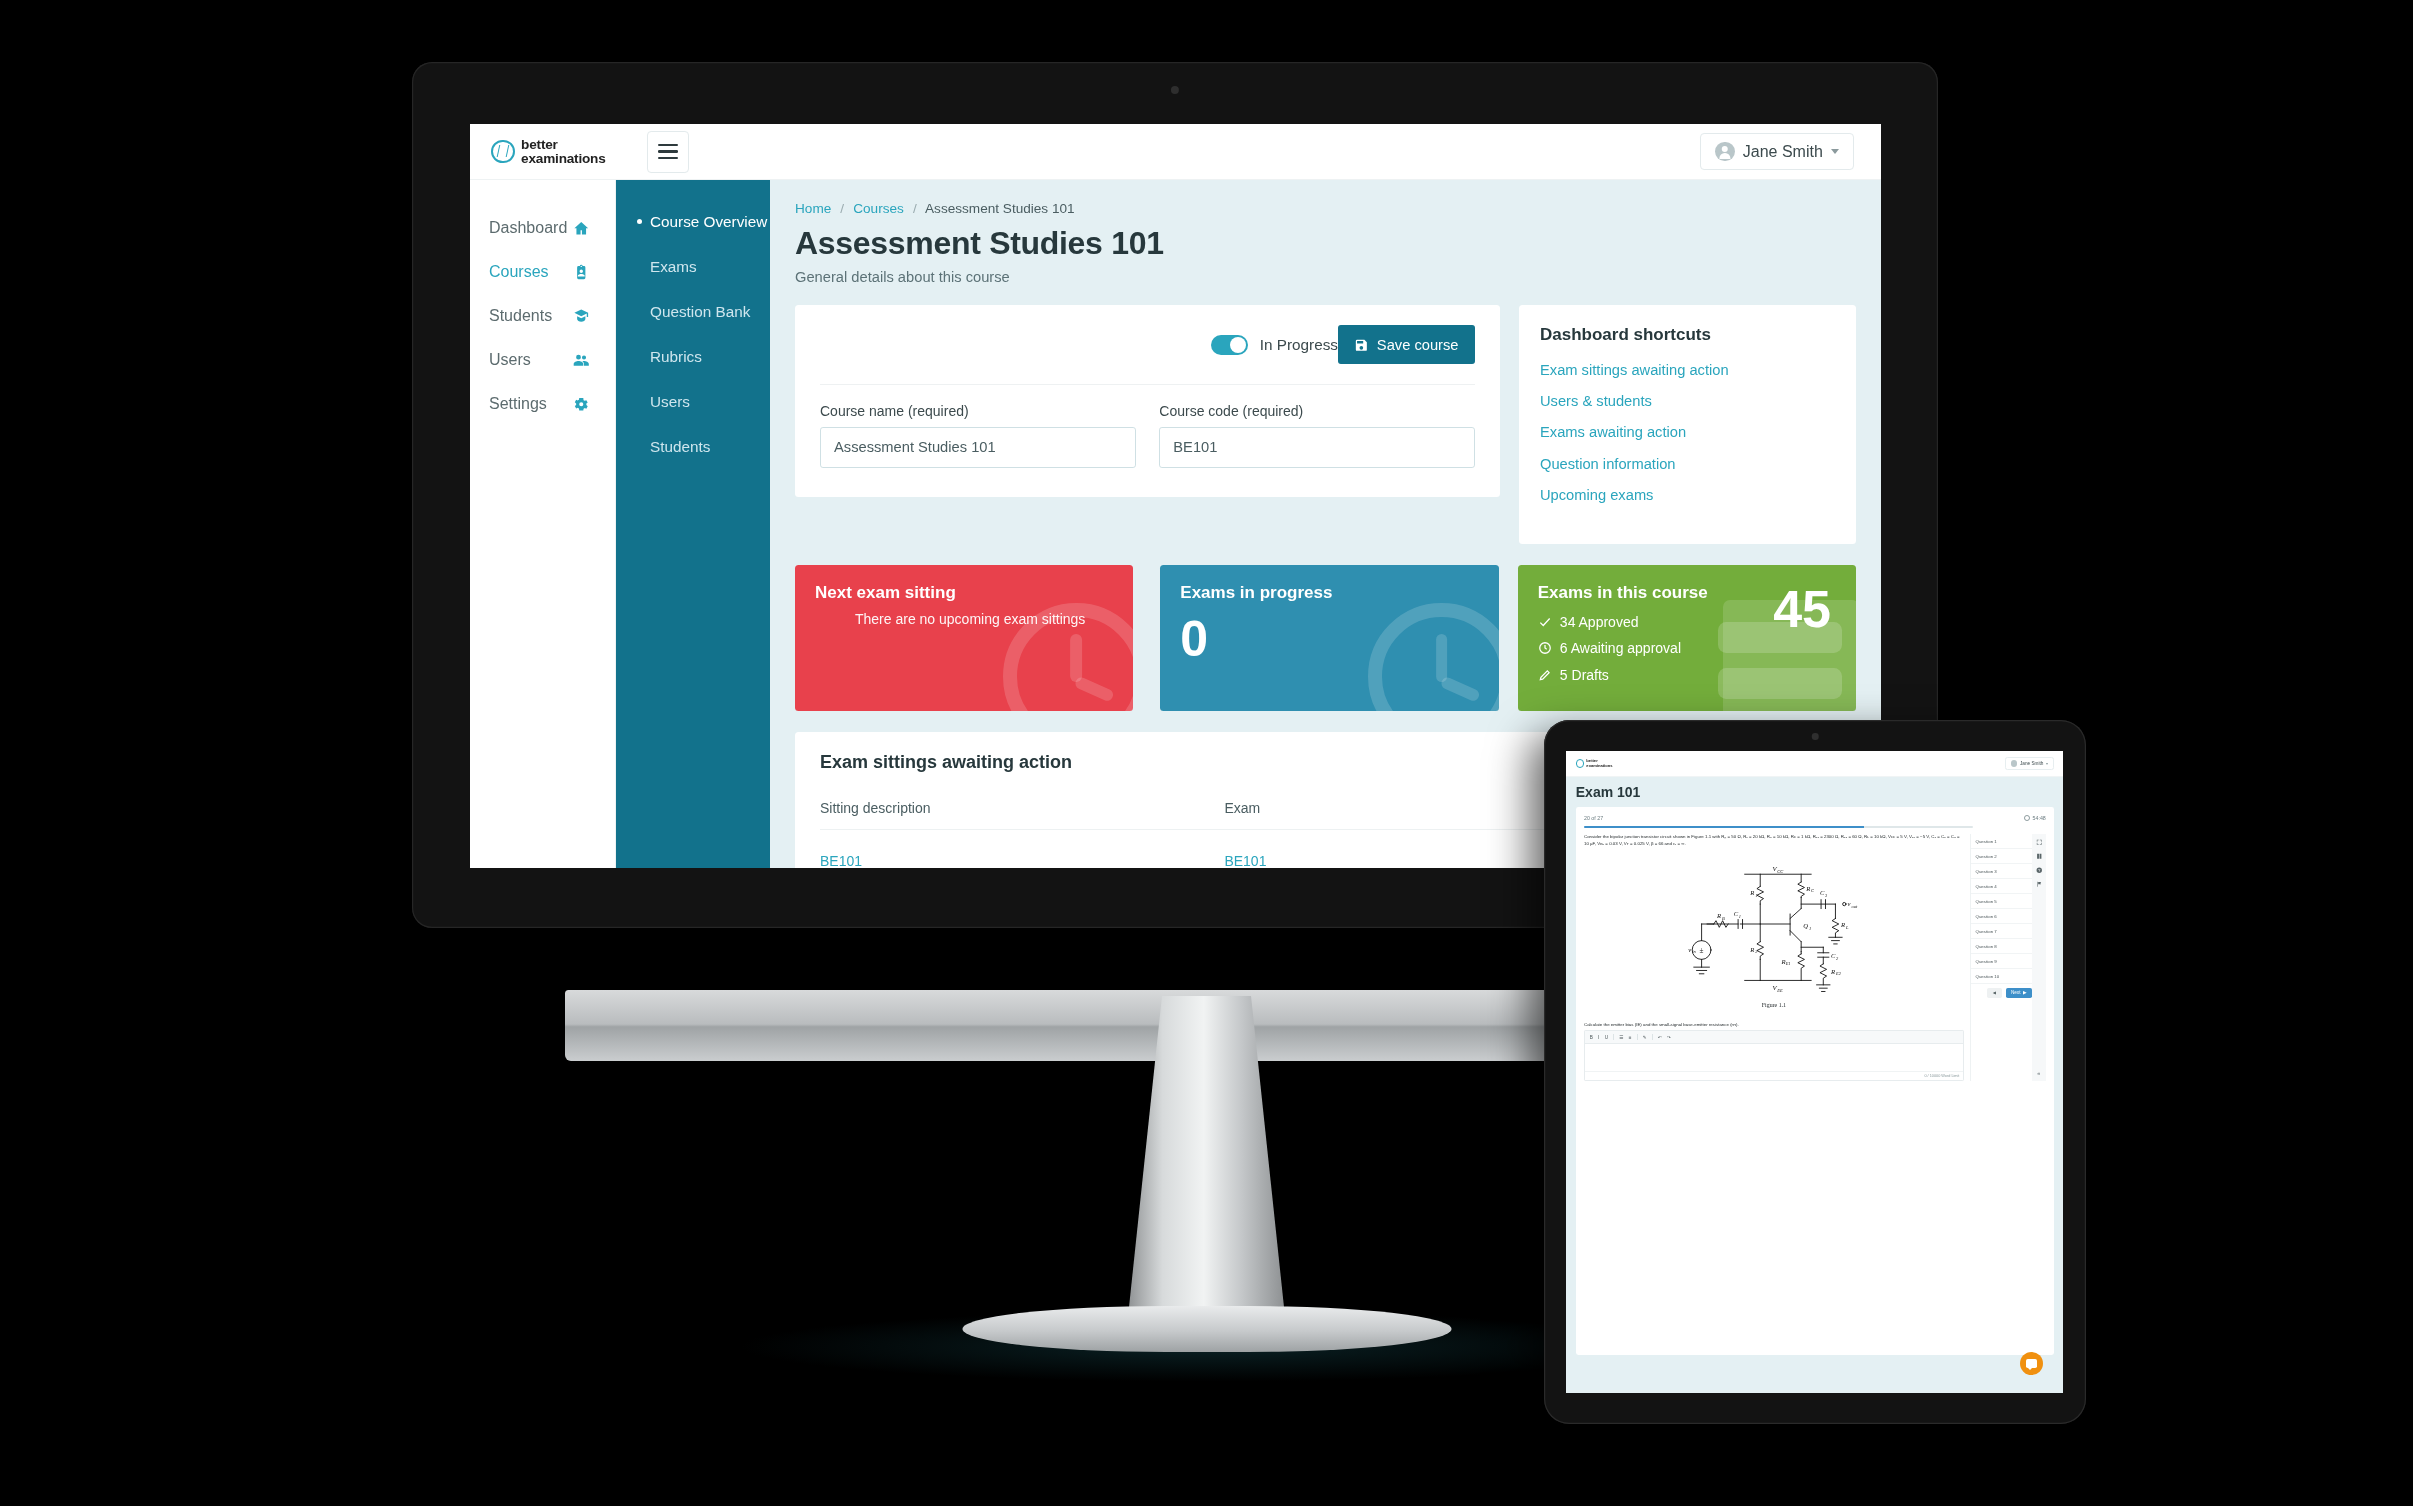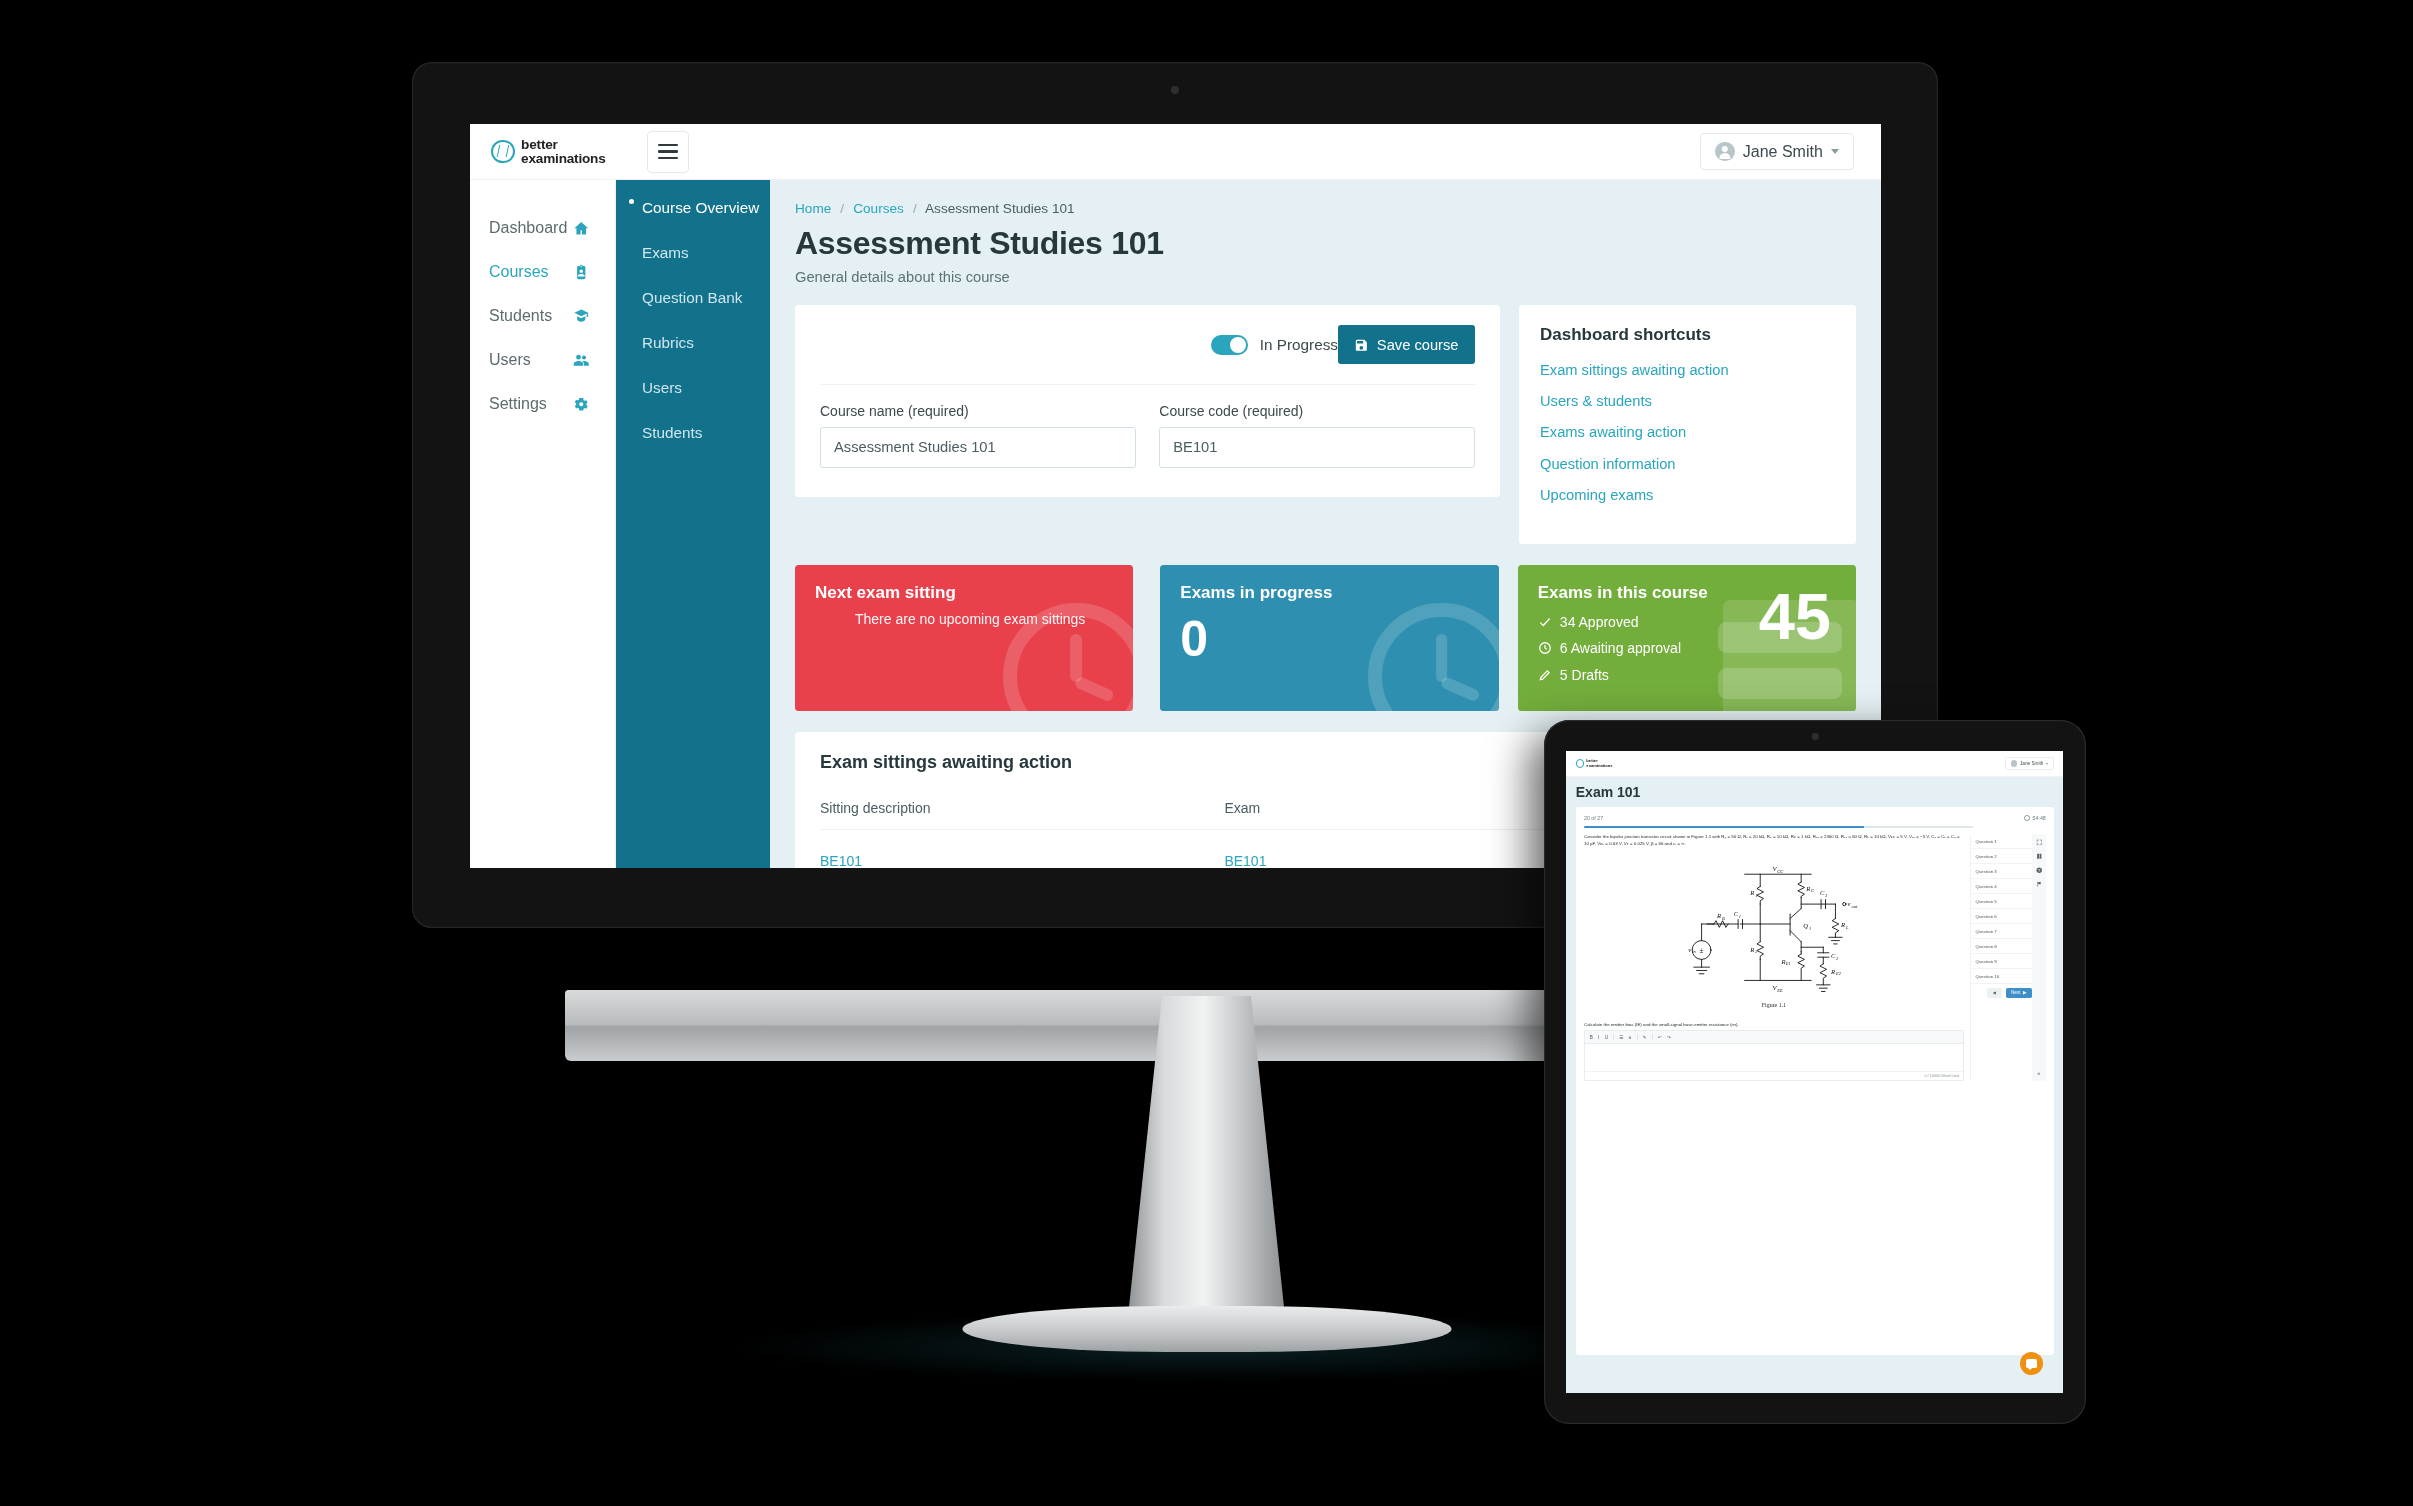--- a/index.html
+++ b/index.html
@@ -106,22 +106,22 @@
   }
   .snav .lbl { font-size: 16px; color: #5c6b6e; }
   .snav.active .lbl { color: #2aa5bd; }
   .sicon { width: 17.7px; height: 17.7px; color: #2aa5bd; display:flex; align-items:center; justify-content:center; }
   .sicon svg { width: 16.5px; height: 16.5px; fill: #2aa5bd; }
 
   .subnav {
     width: 154px; flex: 0 0 154px; background: #12728c; padding-top: 19px;
   }
   .subnav-item {
-    height: 45px; display:flex; gap: 7.7px;
-    padding-left: 13px; color: #cfe6ee; font-size: 15.3px; cursor: pointer;
+    height: 45px; display:flex; align-items:center; gap: 7.7px;
+    padding-left: 21px; color: #cfe6ee; font-size: 15.3px; cursor: pointer;
   }
   .subnav-item.active { color: #fff; }
   .subnav-item .dot { width: 5.3px; height: 5.3px; border-radius: 50%; background: #fff; flex:0 0 5.3px; visibility: hidden; }
   .subnav-item.active .dot { visibility: visible; }
 
   .content { flex: 1; background: #e4f0f3; padding: 21px 25px 0 25px; overflow: hidden; min-width: 0; }
   .crumbs { font-size: 13.6px; color: #5c7277; margin-bottom: 9.4px; }
   .crumbs a { color: #2aa5bd; text-decoration: none; }
   .crumbs .sep { color: #9bacb0; margin: 0 5.3px; }
   .crumbs .cur { color: #4a5d61; }
@@ -173,21 +173,21 @@
   .clock-wm { position: absolute; right: -16.5px; bottom: -39px; width: 147px; height: 147px;
               border-radius: 50%; border: 14px solid rgba(255,255,255,.16); }
   .clock-wm::before { content:""; position:absolute; left:50%; top: 16.5px; width: 11.8px; height: 48px;
               background: rgba(255,255,255,.16); transform: translateX(-50%); border-radius: 5.9px; }
   .clock-wm::after { content:""; position:absolute; left:50%; top: 58px; width: 40px; height: 11.8px;
               background: rgba(255,255,255,.16); border-radius: 5.9px; transform-origin: left center; transform: rotate(24deg); }
   .tile-blue .big { margin-top: 10.6px; }
   .green-rows { margin-top: 3.5px; }
   .green-row { display:flex; align-items:center; gap: 8.2px; font-size: 14px; margin-top: 10.6px; }
   .green-row svg { width: 14px; height: 14px; fill: none; stroke: #fff; stroke-width: 2.2; }
-  .green-num { position: absolute; right: 25px; top: 14px; font-size: 65px; font-weight: bold; }
+  .green-num { position: absolute; right: 25px; top: 14px; font-size: 52px; font-weight: bold; }
   .green-wm { position: absolute; right: 0; top: 57px; width: 147px; height: 118px; }
   .green-wm i { display:block; position:absolute; right: 14px; background: rgba(255,255,255,.18); border-radius: 8.2px; }
   .green-wm i:nth-child(1){ top: 0; width: 124px; height: 31px; }
   .green-wm i:nth-child(2){ top: 46px; width: 124px; height: 31px; }
   .green-wm-box { position:absolute; right: -3.5px; top: 35px; width: 136px; height: 118px; background: rgba(255,255,255,.14); border-radius: 7px; }
 
   .table-card { margin-top: 21px; padding: 20px 25px 0 25px; }
   .table-card h3 { font-size: 18px; font-weight: bold; color: #27383c; margin-bottom: 27px; }
   .tbl { width: 100%; border-collapse: collapse; }
   .tbl th { text-align: left; font-size: 14px; font-weight: normal; color: #4a5d61; padding-bottom: 13px; border-bottom: 0.6px solid #edf1f2; }

